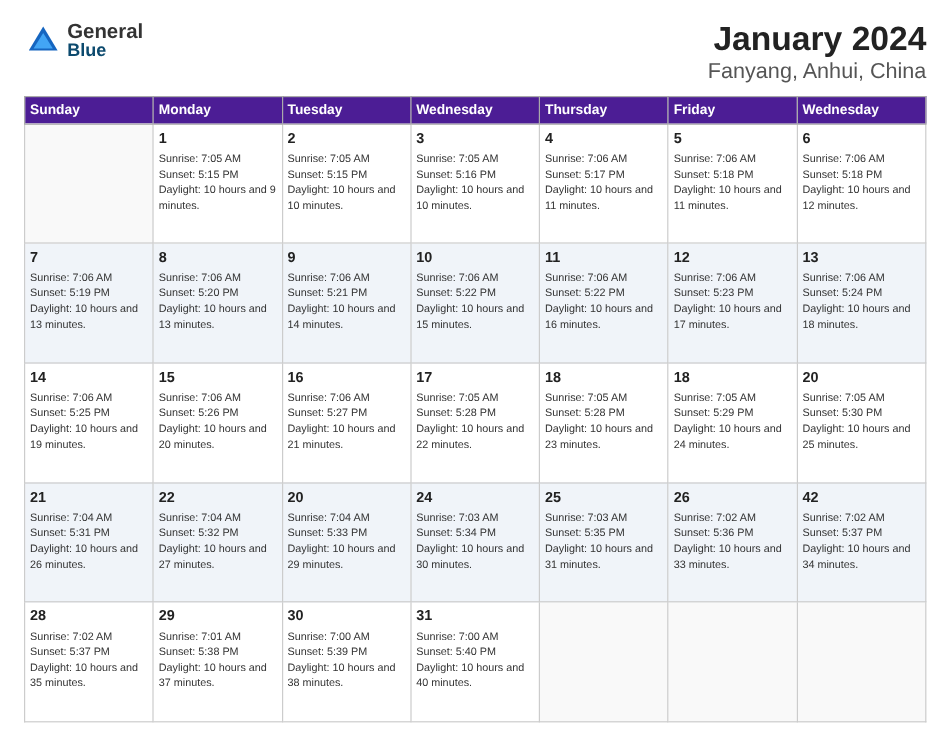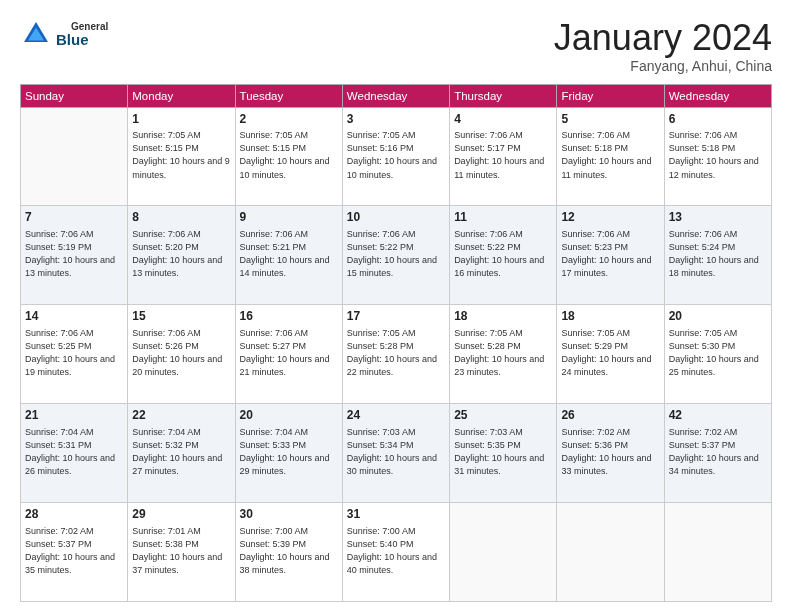--- a/index.html
+++ b/index.html
@@ -27,58 +27,57 @@
       display: flex;
       align-items: center;
       gap: 4px;
     }
     .logo-text {
       display: flex;
       flex-direction: column;
       line-height: 1;
     }
     .logo-general {
-      font-size: 10px;
+      font-size: 17px;
       font-weight: bold;
       color: #333;
-      margin-left: 15px;
     }
     .logo-blue {
       font-size: 15px;
       font-weight: bold;
       color: #0c4a6e;
     }
     .logo-icon {
       width: 32px;
       height: 32px;
     }
     .title-block {
       text-align: right;
     }
     .month-title {
-      font-size: 36px;
-      font-weight: normal;
+      font-size: 28px;
+      font-weight: bold;
       color: #222;
       line-height: 1.1;
     }
     .location {
-      font-size: 14px;
+      font-size: 18px;
       color: #555;
     }
     .calendar {
       flex: 1;
       border-collapse: collapse;
       width: 100%;
       table-layout: fixed;
     }
     .calendar th {
-      background-color: #be185d;
+      background-color: #4c1d95;
       color: #fff;
       font-size: 11.5px;
-      font-weight: normal;
+      font-weight: bold;
       padding: 5px 4px;
       text-align: left;
       border: 1px solid #aaa;
     }
     .calendar td {
       border: 1px solid #ccc;
       vertical-align: top;
       padding: 3px 4px;
       font-size: 9.5px;
       color: #333;

